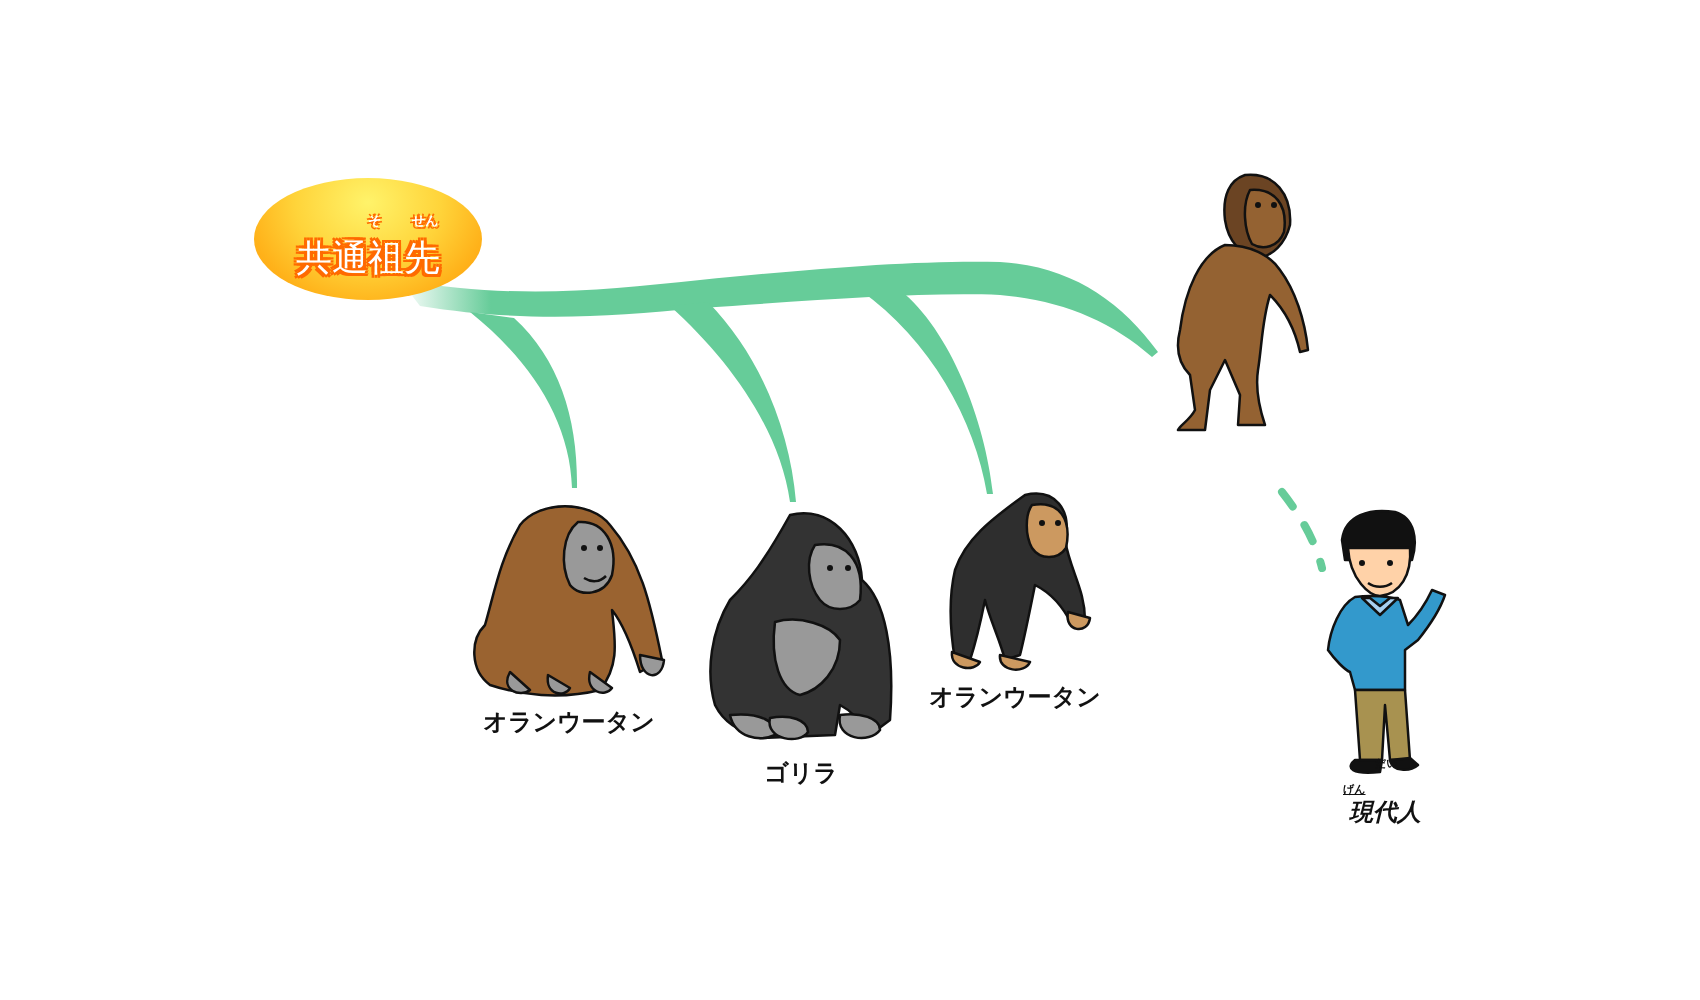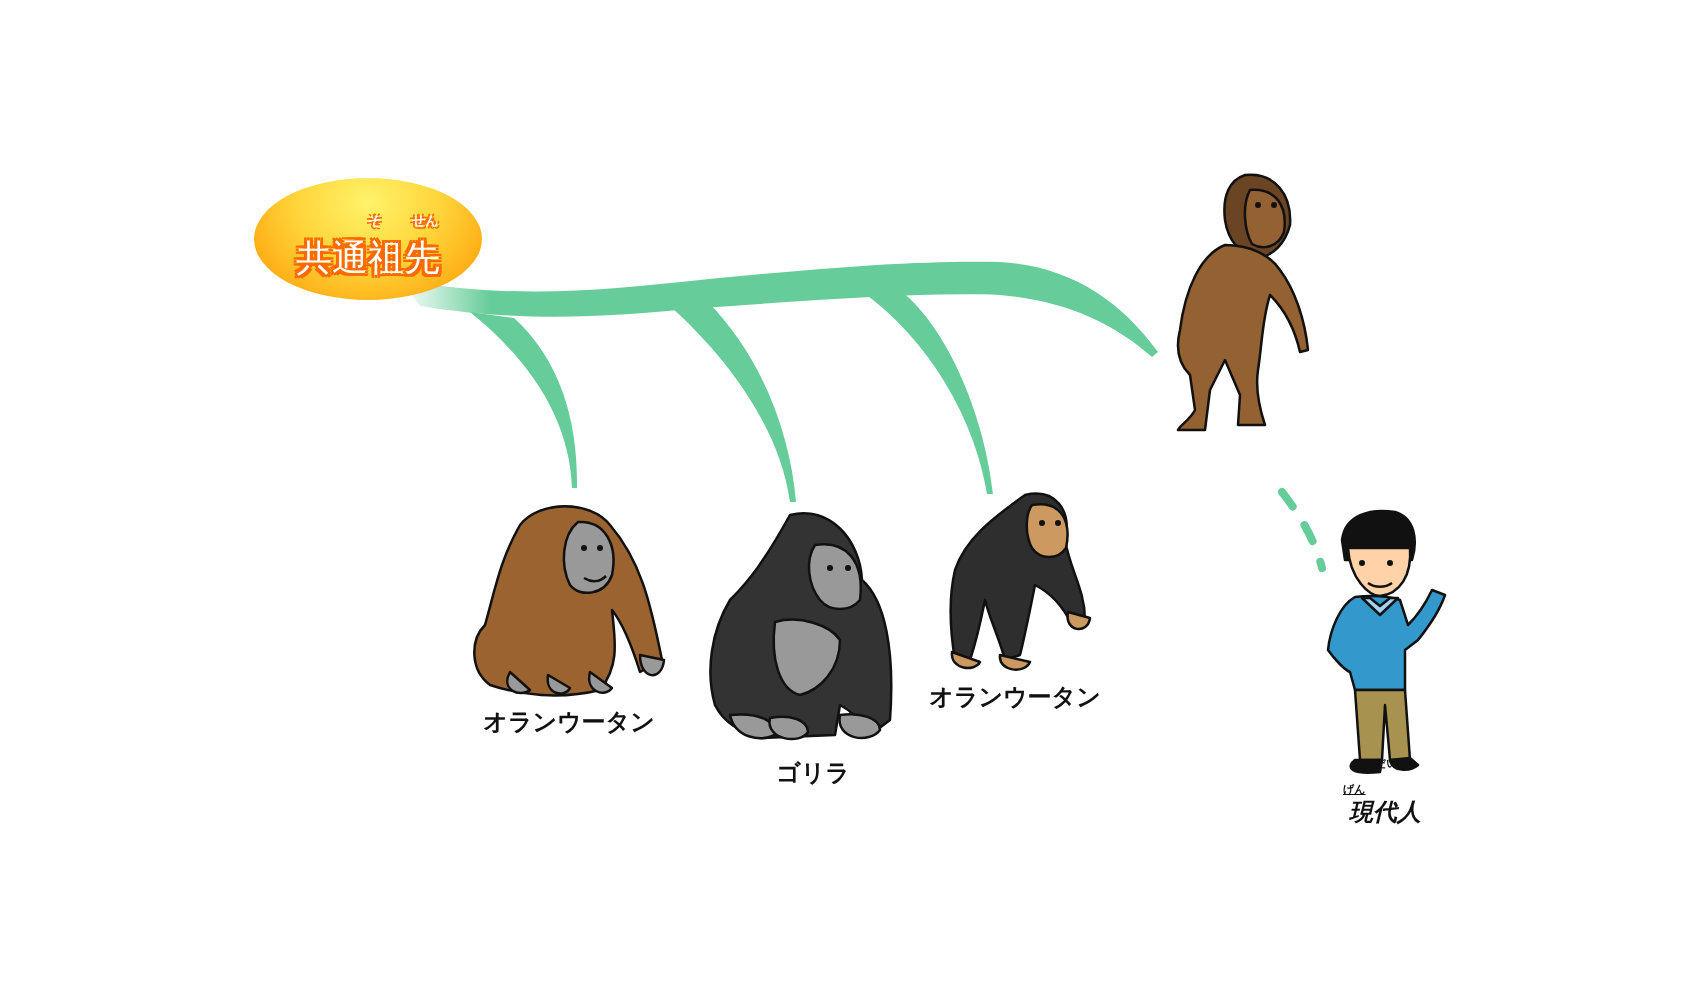--- a/index.html
+++ b/index.html
@@ -67,21 +67,21 @@
       <path d="M790,515 C830,505 860,540 862,580 C885,600 895,650 890,720 L870,735 C860,720 850,710 840,705 L835,735 L760,738 C740,730 725,725 715,705 C705,670 712,630 730,600 C750,580 765,560 790,515 Z" fill="#333"></path>
       <path d="M815,545 C845,540 865,560 860,600 C850,612 830,612 820,600 C808,585 805,560 815,545 Z" fill="#999"></path>
       <circle cx="830" cy="568" r="3" fill="#111" stroke="none"></circle>
       <circle cx="848" cy="568" r="3" fill="#111" stroke="none"></circle>
       <path d="M775,622 C800,615 830,625 840,640 C840,670 820,690 800,695 C780,690 770,660 775,622 Z" fill="#999"></path>
       <path d="M730,715 C735,738 760,742 775,735 C778,722 760,712 730,715 Z" fill="#999"></path>
       <path d="M770,718 C765,740 800,745 808,732 C808,720 790,714 770,718 Z" fill="#999"></path>
       <path d="M840,715 C835,740 870,744 880,730 C880,718 860,712 840,715 Z" fill="#999"></path>
     </g>
   </svg>
-  <div class="label" style="left:801px;top:757px;margin-left:12px;">ゴリラ</div>
+  <div class="label" style="left:801px;top:757px;">ゴリラ</div>
 
   <svg class="abs" width="1700" height="1000">
     <g stroke="#111" stroke-width="2.5" stroke-linejoin="round">
       <path d="M1025,495 C1055,488 1072,510 1065,540 C1070,570 1085,590 1085,620 L1072,625 C1060,600 1045,590 1035,585 C1030,610 1025,635 1020,655 L1005,660 C1000,640 990,620 985,600 C980,625 975,645 970,660 L955,660 C950,630 948,600 955,570 C965,540 990,520 1025,495 Z" fill="#2e2e2e"></path>
       <path d="M1032,505 C1060,500 1072,520 1066,548 C1058,560 1040,560 1032,548 C1025,535 1025,515 1032,505 Z" fill="#cc9960"></path>
       <circle cx="1042" cy="523" r="3" fill="#111" stroke="none"></circle>
       <circle cx="1058" cy="523" r="3" fill="#111" stroke="none"></circle>
       <path d="M952,652 C950,670 975,672 980,662 Z" fill="#cc9960"></path>
       <path d="M1000,655 C998,672 1025,674 1030,662 Z" fill="#cc9960"></path>
       <path d="M1068,612 C1064,632 1088,635 1090,618 Z" fill="#cc9960"></path>

